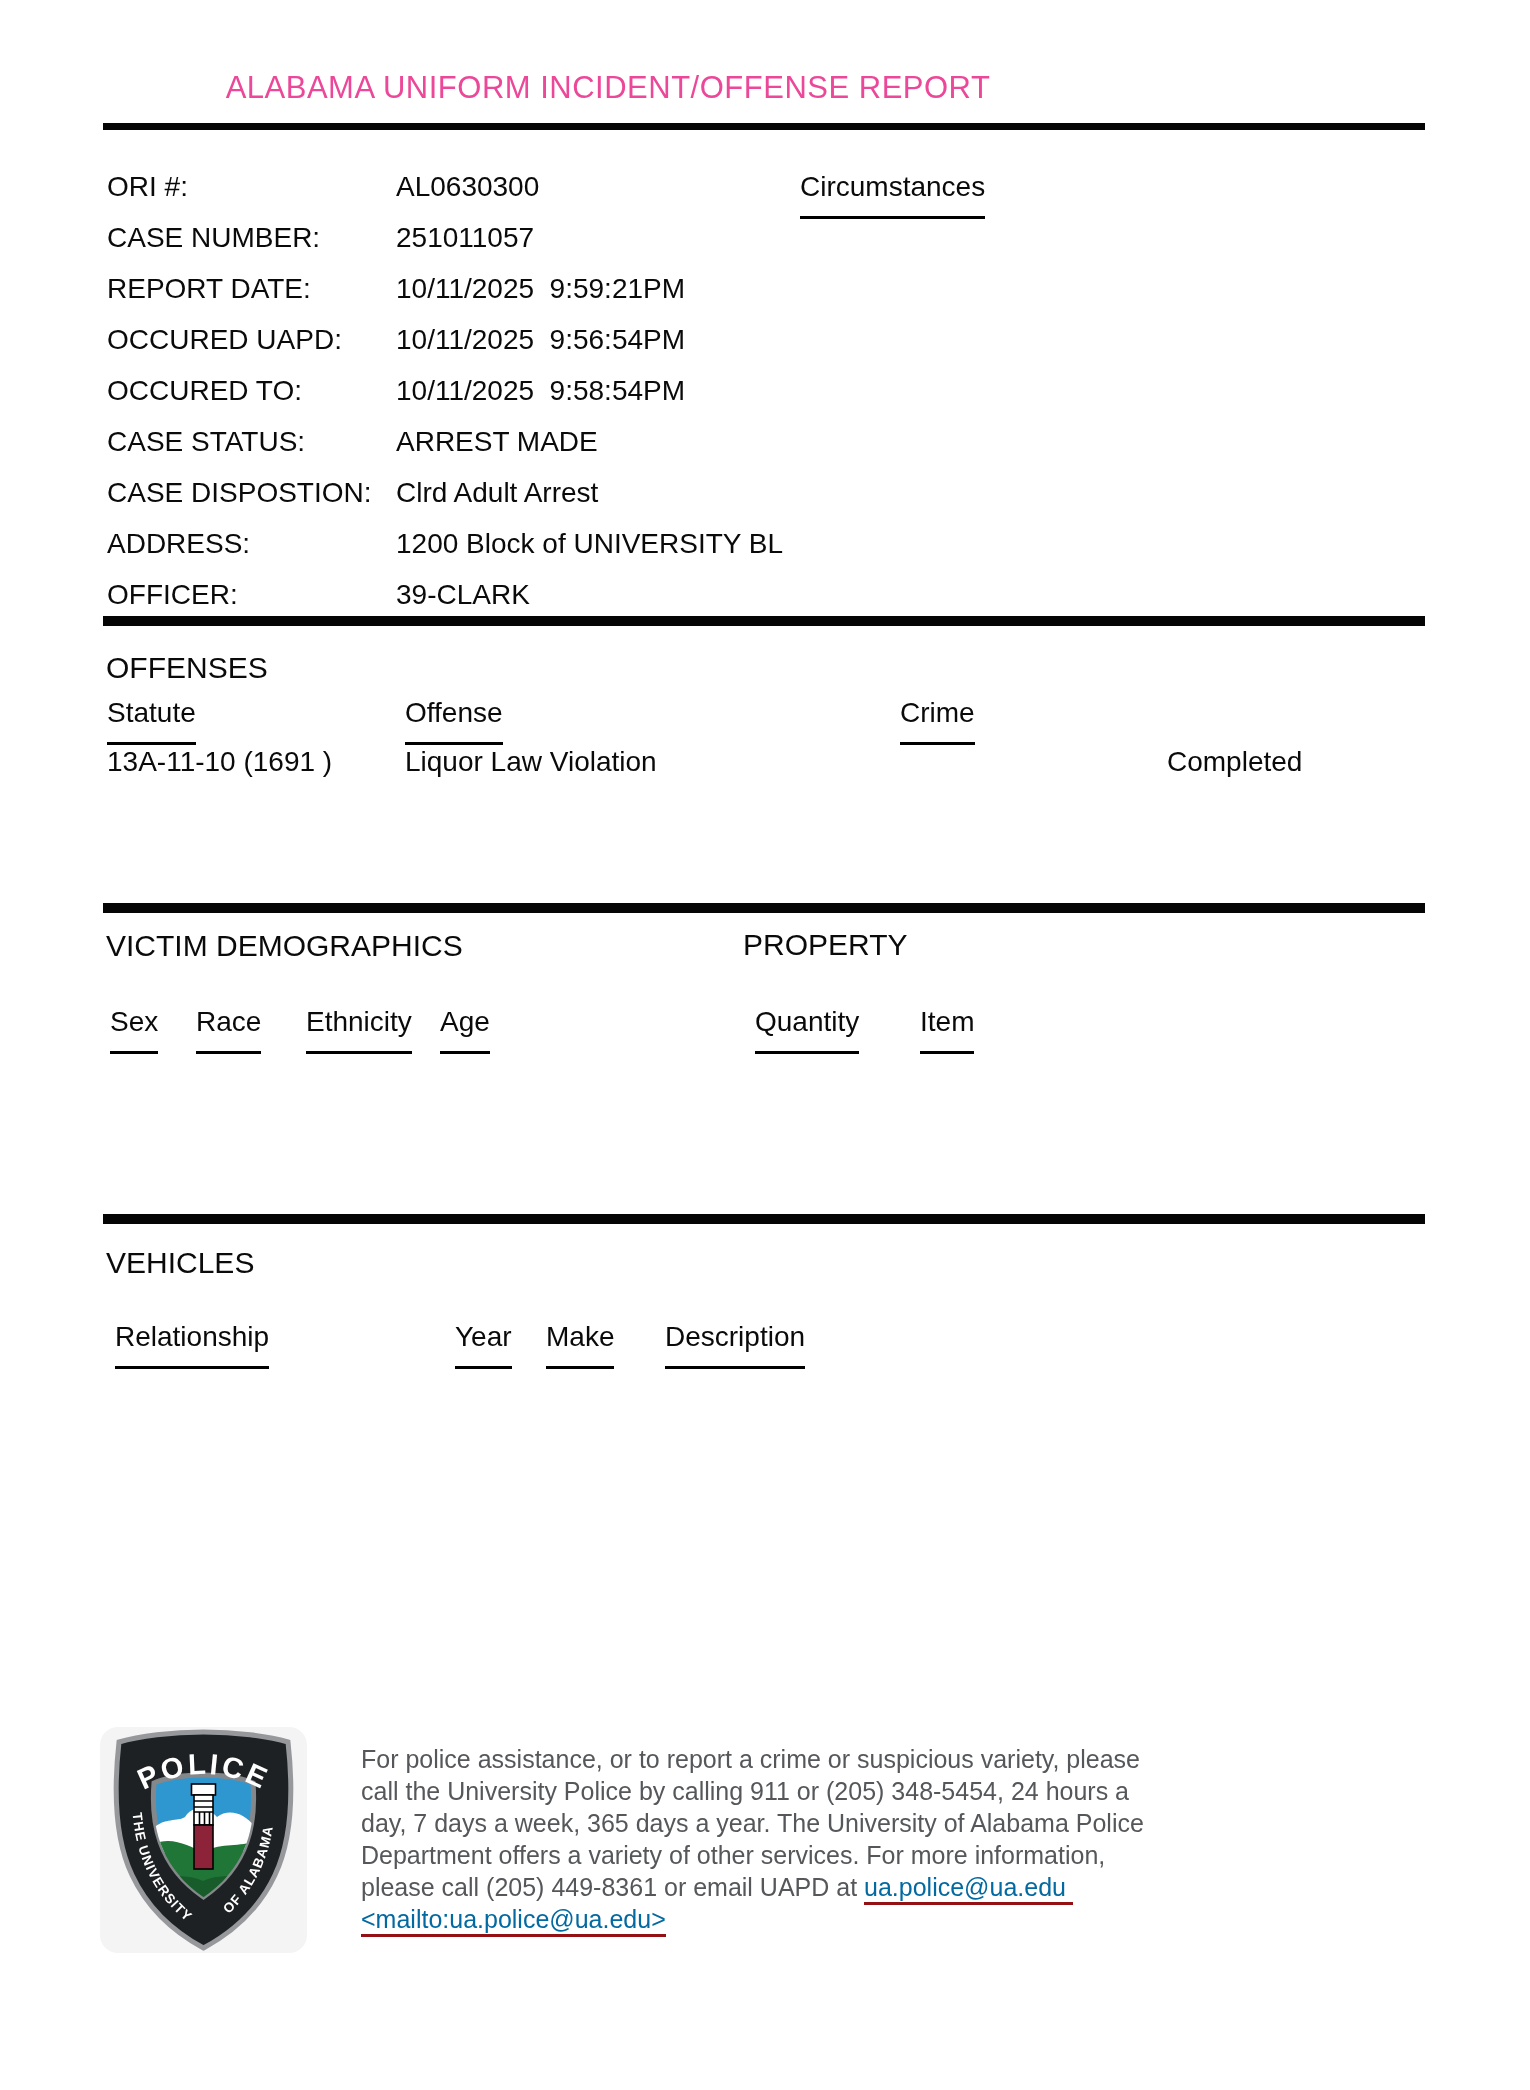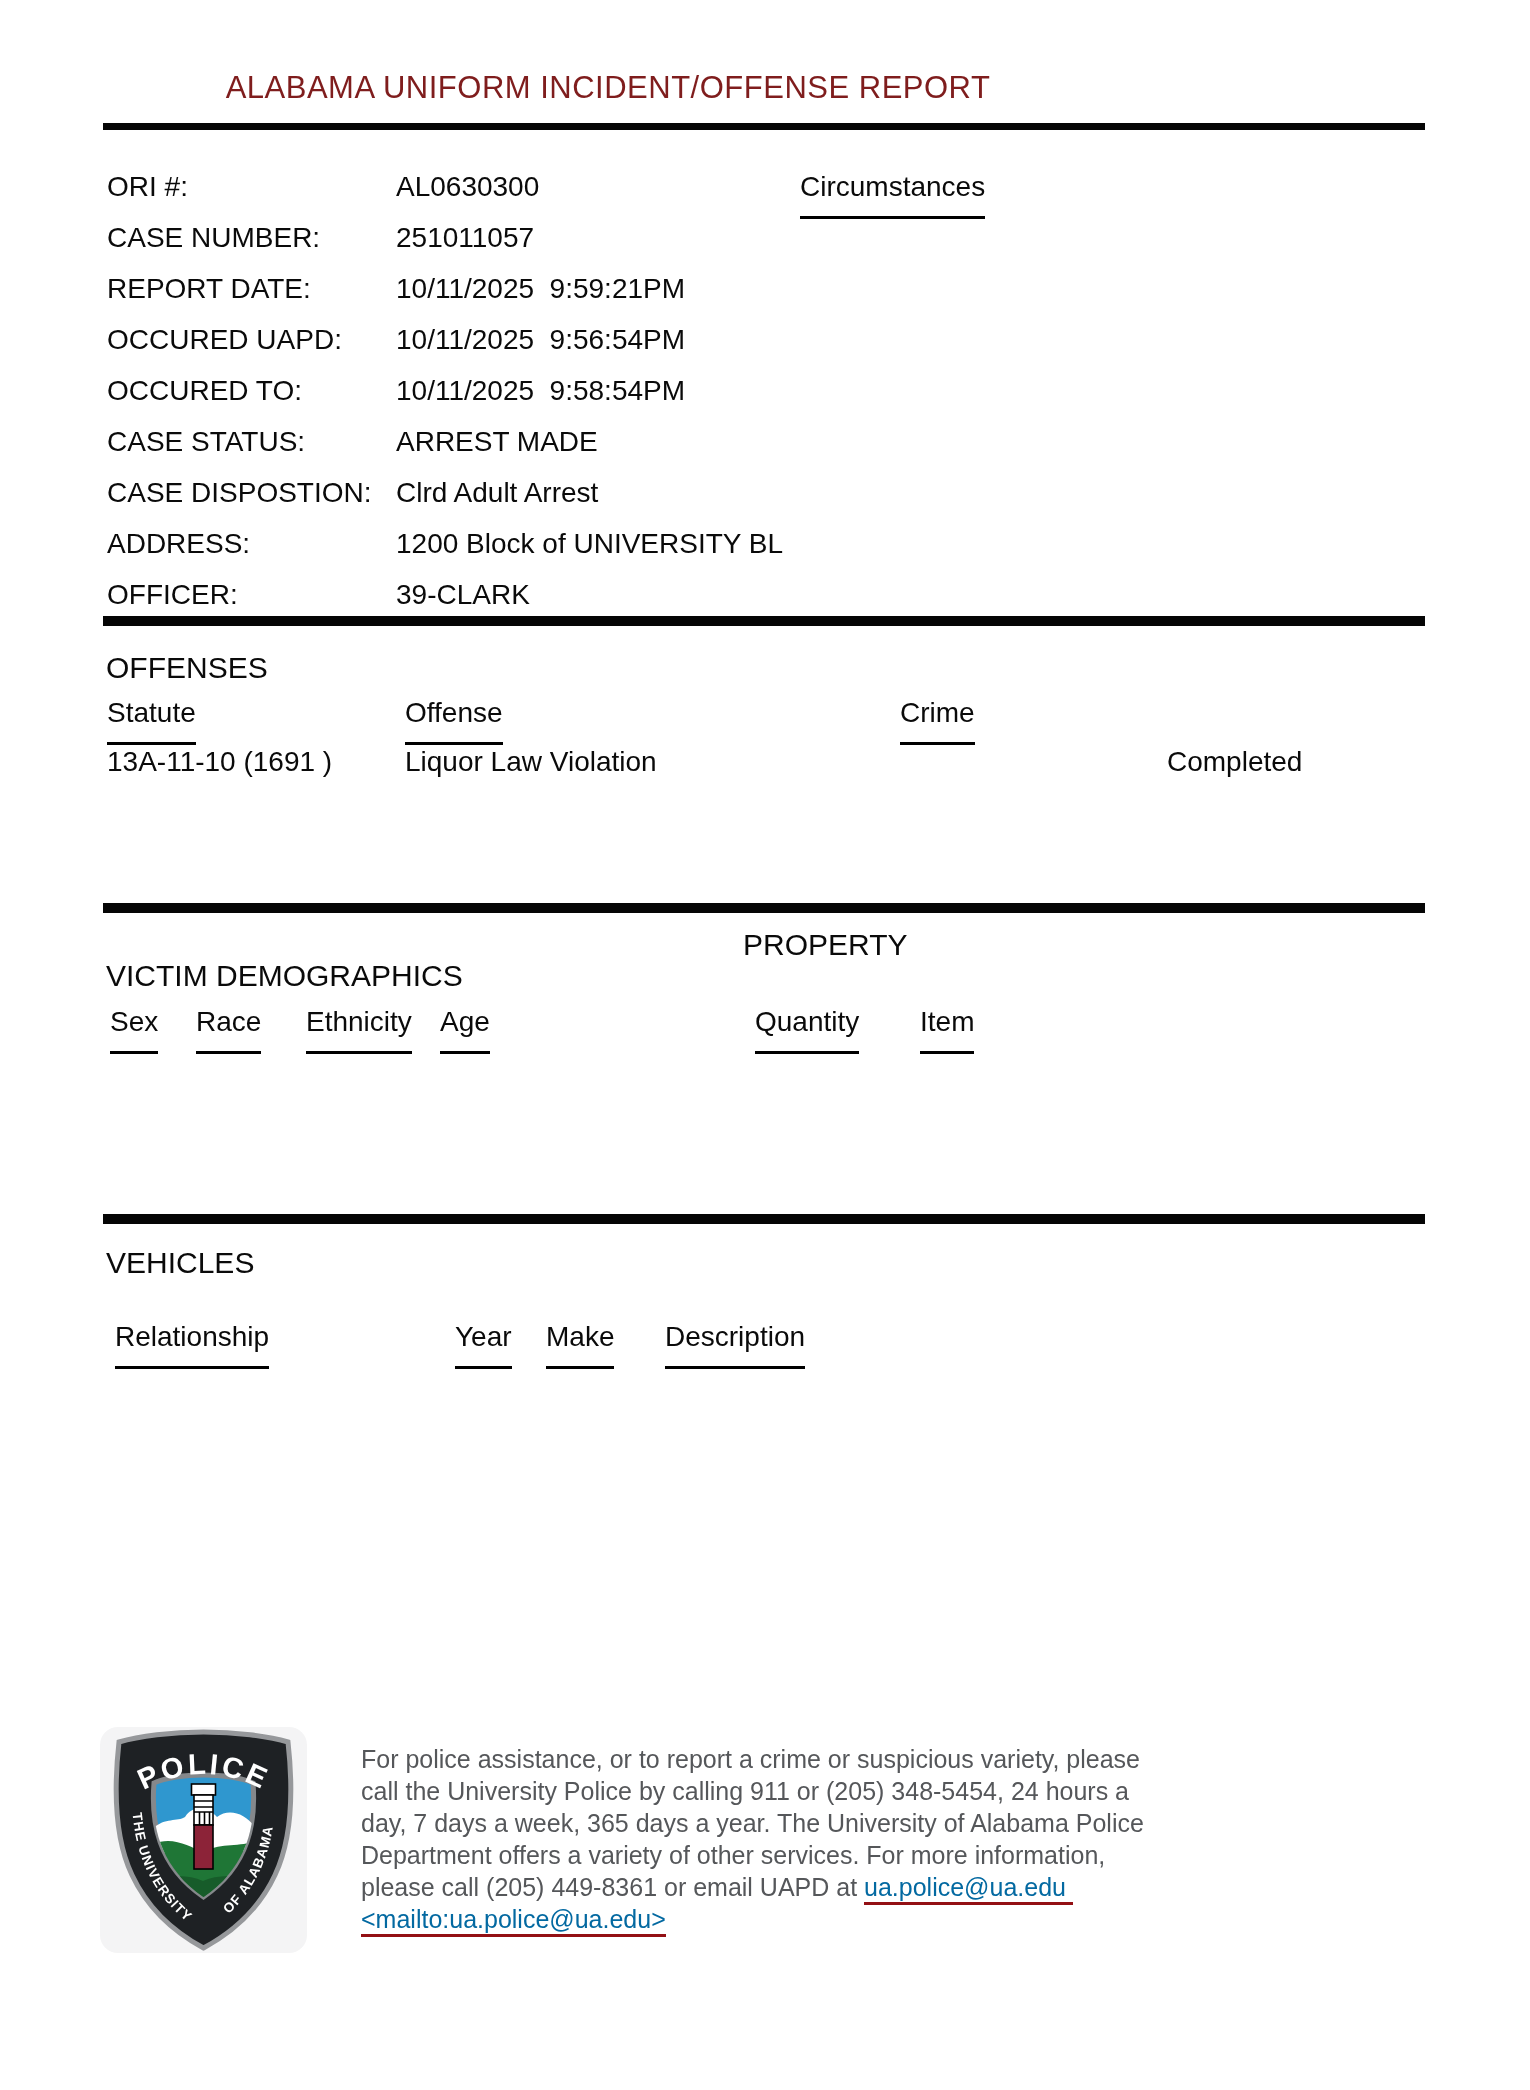--- a/index.html
+++ b/index.html
@@ -4,21 +4,21 @@
 <style>
   html,body{margin:0;padding:0;}
   body{
     width:1530px;height:2090px;position:relative;background:#ffffff;
     font-family:"Liberation Sans","DejaVu Sans",sans-serif;color:#0a0a0a;
     overflow:hidden;
   }
   .abs{position:absolute;white-space:pre;}
   .title{
     top:70px;left:0;width:1216px;text-align:center;
-    font-size:31px;letter-spacing:.5px;color:#7f1d1d;
+    font-size:31px;letter-spacing:.5px;color:#ec4899;
   }
   .rule{position:absolute;left:103px;width:1322px;background:#050505;}
   .rule-thin{height:7px;}
   .rule-thick{height:10px;}
   .fs-body{font-size:28px;line-height:30px;}
   .fs-heading{font-size:30px;line-height:32px;}
   .uh{border-bottom:3px solid #000;padding-bottom:14px;margin-top:8px;}
   .label{left:107px;}
   .value{left:396px;}
   .footer-line{position:absolute;left:361px;font-size:25px;line-height:30px;
@@ -66,21 +66,21 @@
 
   <div>
     <span class="abs fs-body" style="top:747px;left:107px;">13A-11-10 (1691 )</span>
     <span class="abs fs-body" style="top:747px;left:405px;">Liquor Law Violation</span>
     <span class="abs fs-body" style="top:747px;left:1167px;">Completed</span>
   </div>
 </div>
 
 <div class="rule rule-thick" style="top:903px;"></div>
 <div>
-  <span class="abs fs-heading" style="top:960px;left:106px;text-align:right;">VICTIM DEMOGRAPHICS</span>
+  <span class="abs fs-heading" style="top:930px;left:106px;text-align:right;">VICTIM DEMOGRAPHICS</span>
   <span class="abs fs-body" style="top:1007px;left:110px;"><span class="uh">Sex</span></span>
   <span class="abs fs-body" style="top:1007px;left:196px;"><span class="uh">Race</span></span>
   <span class="abs fs-body" style="top:1007px;left:306px;"><span class="uh">Ethnicity</span></span>
   <span class="abs fs-body" style="top:1007px;left:440px;"><span class="uh">Age</span></span>
 </div>
 <div>
   <span class="abs fs-heading" style="top:929px;left:743px;">PROPERTY</span>
   <span class="abs fs-body" style="top:1007px;left:755px;"><span class="uh">Quantity</span></span>
   <span class="abs fs-body" style="top:1007px;left:920px;"><span class="uh">Item</span></span>
 </div>

